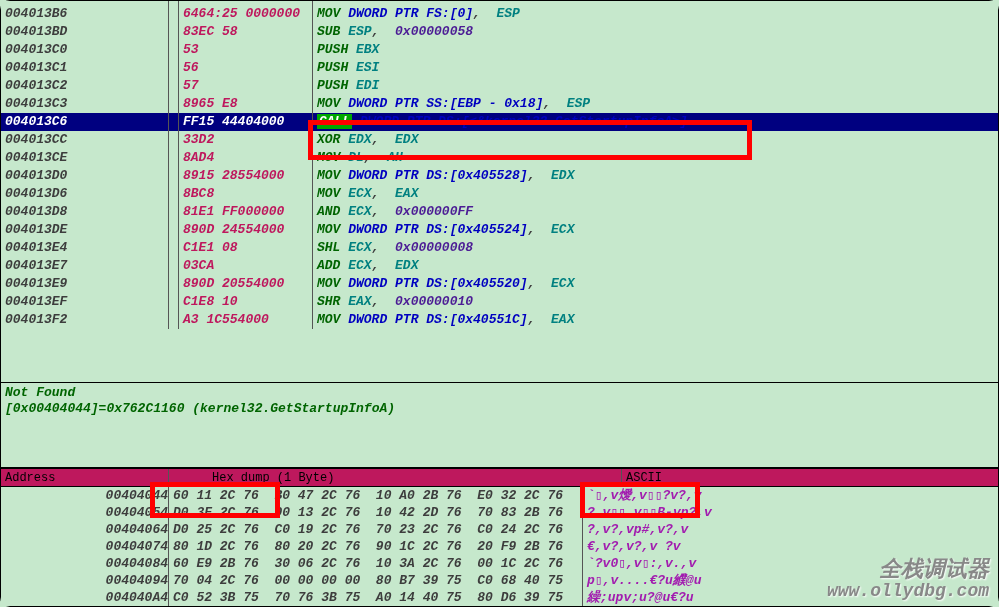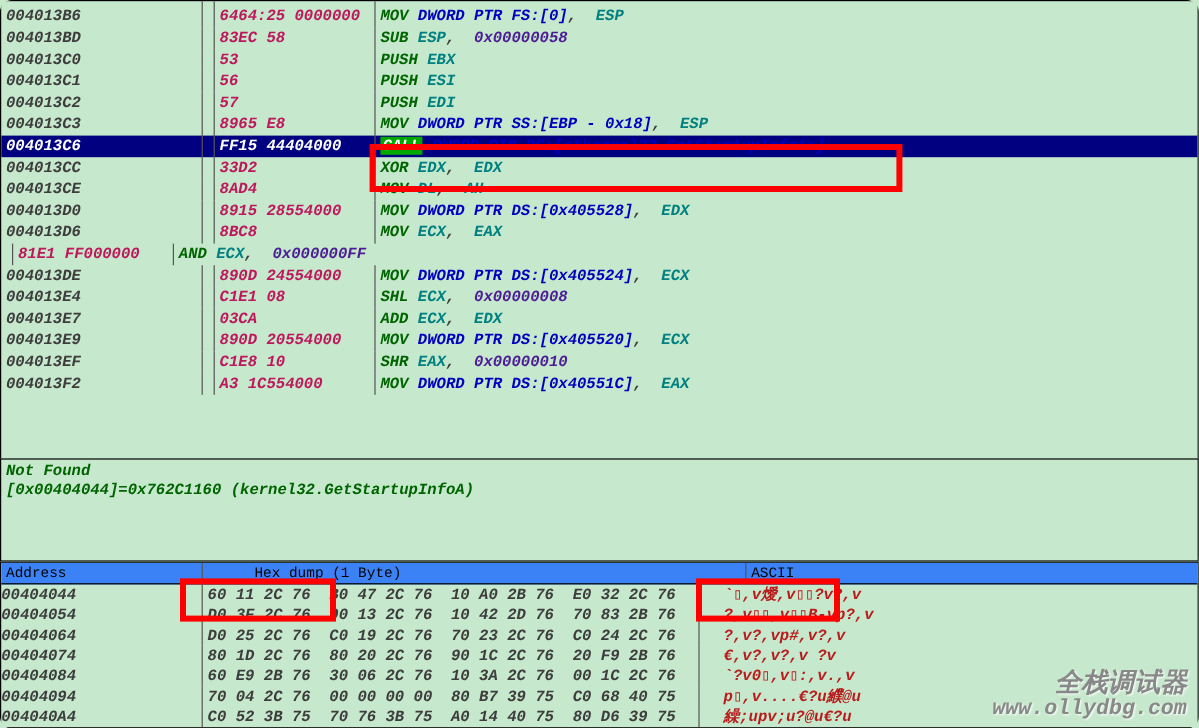--- a/index.html
+++ b/index.html
@@ -64,28 +64,28 @@
 .dump-pane {
   position: absolute;
   left: 0;
   top: 468px;
   width: 999px;
   height: 139px;
   background: #c6e8cc;
   border: 1px solid #000;
   overflow: hidden;
 }
-.dump-hdr { background: #3b82f6; height: 18px; display: flex; font-size: 12px; border-bottom: 1px solid #000; font-style: normal; font-weight: normal; color: #000; }
+.dump-hdr { background: #be185d; height: 18px; display: flex; font-size: 12px; border-bottom: 1px solid #000; font-style: normal; font-weight: normal; color: #000; }
 .hdr-addr { width: 168px; padding-left: 4px; border-right: 1px solid #555; line-height: 18px; }
 .hdr-hex  { width: 414px; padding-left: 4px; border-right: 1px solid #555; line-height: 18px; margin-left: 39px; }
 .hdr-asc  { flex: 1; padding-left: 4px; line-height: 18px; }
 .drow { display: flex; height: 17px; line-height: 17px; white-space: pre; color: #3d3d3d; }
-.d-addr { width: 168px; padding-left: 0; border-right: 1px solid #555; }
+.d-addr { width: 168px; padding-left: 16px; border-right: 1px solid #555; text-align: right; }
 .d-hex  { width: 414px; padding-left: 4px; border-right: 1px solid #555; }
-.d-asc  { flex: 1; padding-left: 4px; color: #b91c1c; overflow: hidden; margin-left: 16px; }
+.d-asc  { flex: 1; padding-left: 4px; color: #a21caf; overflow: hidden; }
 
 .watermark {
   position: absolute;
   right: 10px;
   bottom: 6px;
   text-align: right;
   color: #888;
   font-style: italic;
   font-family: "KaiTi", "Courier New", serif;
   text-shadow: 1px 1px 2px #fff;
@@ -164,20 +164,21 @@
     <div class="col-hex">8915 28554000</div>
     <div class="col-asm"><span class="mnemonic">MOV </span><span class="ptr">DWORD PTR DS:[0x405528]</span><span>,  </span><span class="reg">EDX</span></div>
   </div>
     <div class="row" style="">
     <div class="col-addr">004013D6</div>
     <div class="col-mark"></div>
     <div class="col-hex">8BC8</div>
     <div class="col-asm"><span class="mnemonic">MOV </span><span class="reg">ECX</span><span>,  </span><span class="reg">EAX</span></div>
   </div>
     <div class="row" style="">
+    <div class="col-addr">004013D8</div>
     <div class="col-mark"></div>
     <div class="col-hex">81E1 FF000000</div>
     <div class="col-asm"><span class="mnemonic">AND </span><span class="reg">ECX</span><span>,  </span><span class="imm">0x000000FF</span></div>
   </div>
     <div class="row" style="">
     <div class="col-addr">004013DE</div>
     <div class="col-mark"></div>
     <div class="col-hex">890D 24554000</div>
     <div class="col-asm"><span class="mnemonic">MOV </span><span class="ptr">DWORD PTR DS:[0x405524]</span><span>,  </span><span class="reg">ECX</span></div>
   </div>

